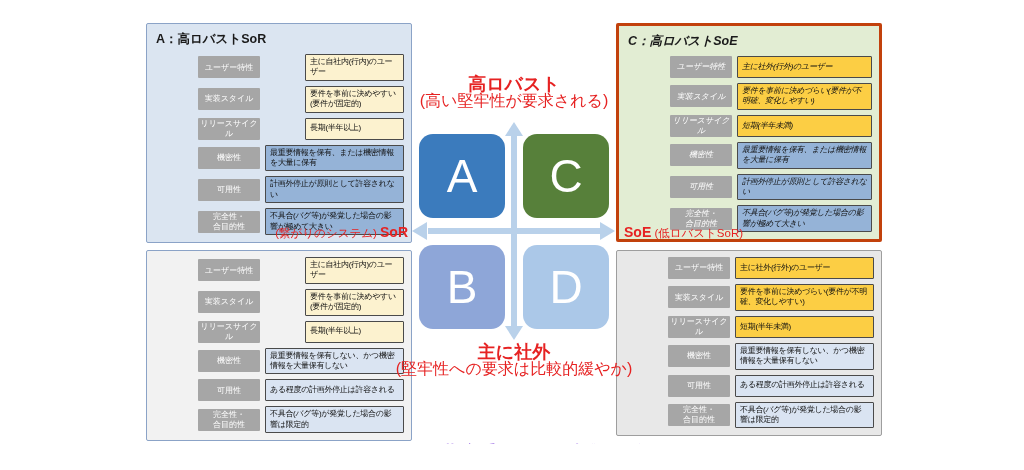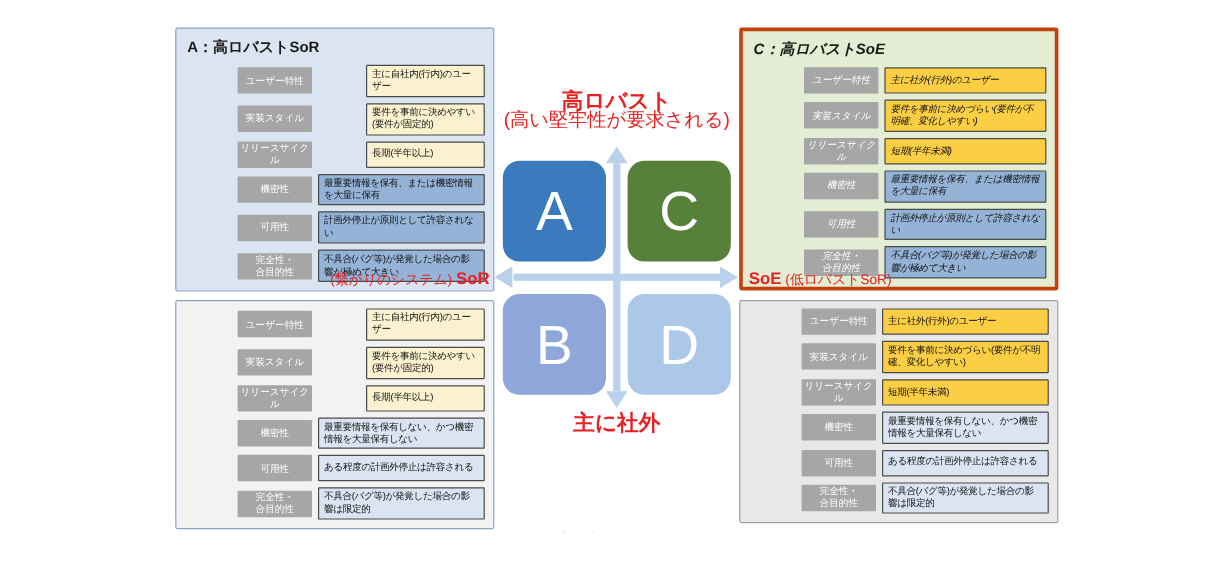--- a/index.html
+++ b/index.html
@@ -194,17 +194,18 @@
     <span>(繋がりのシステム)</span>
     <span class="bold">SoR</span>
   </div>
   <div class="red-side red-right">
     <span class="bold">SoE</span>
     <span>(低ロバストSoR)</span>
   </div>
 
   <div class="red-block" style="top:344px;">
     <div class="red-title">主に社外</div>
+    <div class="red-sub">(堅牢性への要求は比較的緩やか)</div>
   </div>
 
   <div class="caption">図.10　銀行勘定系システム特性の４象限</div>
 
 </div>
 
 </body></html>

